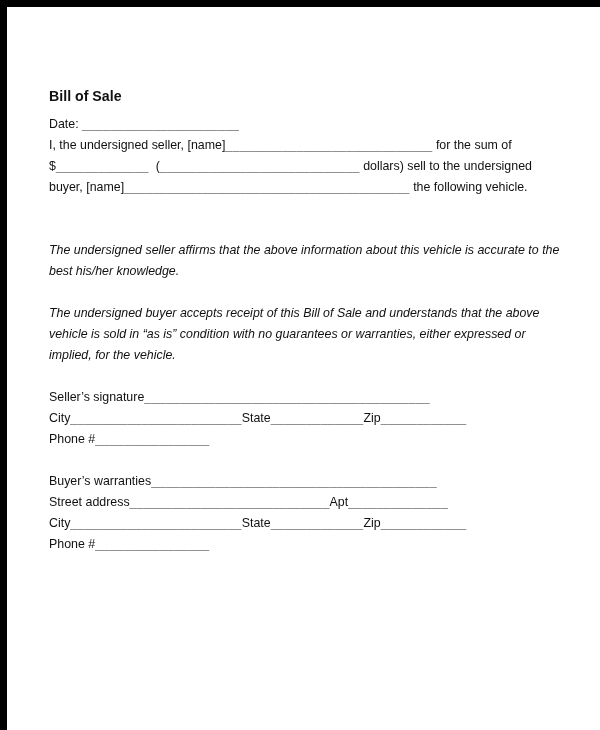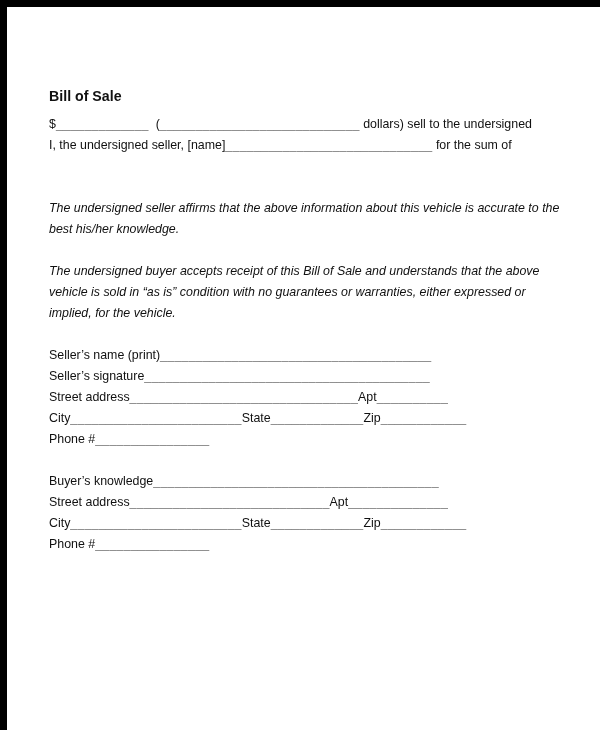--- a/index.html
+++ b/index.html
@@ -25,47 +25,47 @@
     .para { line-height: 21px; white-space: normal; font-style: italic; }
   </style>
 </head>
 <body>
 
 <div class="page">
   <div class="doc">
 
     <div class="title">Bill of Sale</div>
 
+    <div class="line"><span>Date: </span><span class="u">______________________</span></div>
+
+    <div class="line"><span>I, the undersigned seller, [name]</span><span class="u">_____________________________</span><span> for the sum of</span></div>
 
     <div class="line"><span>$</span><span class="u">_____________</span><span>  (</span><span class="u">____________________________</span><span> dollars) sell to the undersigned</span></div>
 
-    <div class="line"><span>I, the undersigned seller, [name]</span><span class="u">_____________________________</span><span> for the sum of</span></div>
-
+    <div class="line"><span>buyer, [name]</span><span class="u">________________________________________</span><span> the following vehicle.</span></div>
 
     <div class="blank"></div>
 
 
 
     <div class="blank"></div>
 
     <div class="para">The undersigned seller affirms that the above information about this vehicle is accurate to the best his/her knowledge.</div>
 
     <div class="blank"></div>
 
     <div class="para">The undersigned buyer accepts receipt of this Bill of Sale and understands that the above vehicle is sold in “as is” condition with no guarantees or warranties, either expressed or implied, for the vehicle.</div>
 
     <div class="blank"></div>
 
-    <div class="line"><span>Seller’s name (print)</span><span class="u">______________________________________</span></div>
     <div class="line"><span>Seller’s signature</span><span class="u">________________________________________</span></div>
-    <div class="line"><span>Street address</span><span class="u">________________________________</span><span>Apt</span><span class="u">__________</span></div>
     <div class="line"><span>City</span><span class="u">________________________</span><span>State</span><span class="u">_____________</span><span>Zip</span><span class="u">____________</span></div>
     <div class="line"><span>Phone #</span><span class="u">________________</span></div>
 
     <div class="blank"></div>
 
-    <div class="line"><span>Buyer’s knowledge</span><span class="u">________________________________________</span></div>
+    <div class="line"><span>Buyer’s warranties</span><span class="u">________________________________________</span></div>
     <div class="line"><span>Street address</span><span class="u">____________________________</span><span>Apt</span><span class="u">______________</span></div>
     <div class="line"><span>City</span><span class="u">________________________</span><span>State</span><span class="u">_____________</span><span>Zip</span><span class="u">____________</span></div>
     <div class="line"><span>Phone #</span><span class="u">________________</span></div>
 
   </div>
 </div>
 
 </body></html>

